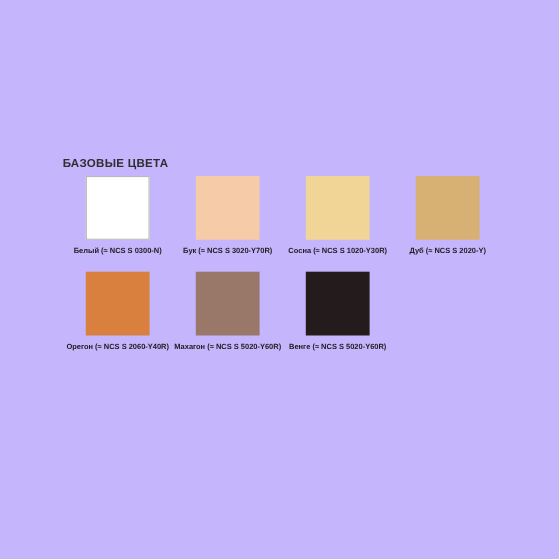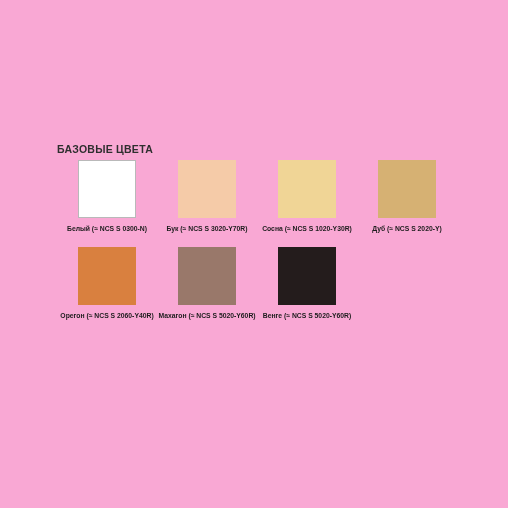--- a/index.html
+++ b/index.html
@@ -63,21 +63,21 @@
     font-size: 6.8px;
     line-height: 9.5px;
     color: #1c1c1c;
     font-weight: bold;
     word-wrap: break-word;
   }
 </style>
 </head>
 <body style="background: rgb(253, 253, 253);">
 
-<div id="palette-page" style="background: #f9a8d4;">
+<div id="palette-page" style="background: #c4b5fd;">
 
   <div id="palette-title">БАЗОВЫЕ ЦВЕТА</div>
 
   <div class="swatch-grid">
 
     <div class="swatch-row row-1">
 
       <div class="swatch-cell">
         <span class="swatch-chip bordered" style="background:#ffffff;border:1px solid #b9b9b9;"></span>
         <span class="swatch-label">Белый (≈ NCS S 0300-N)</span>

